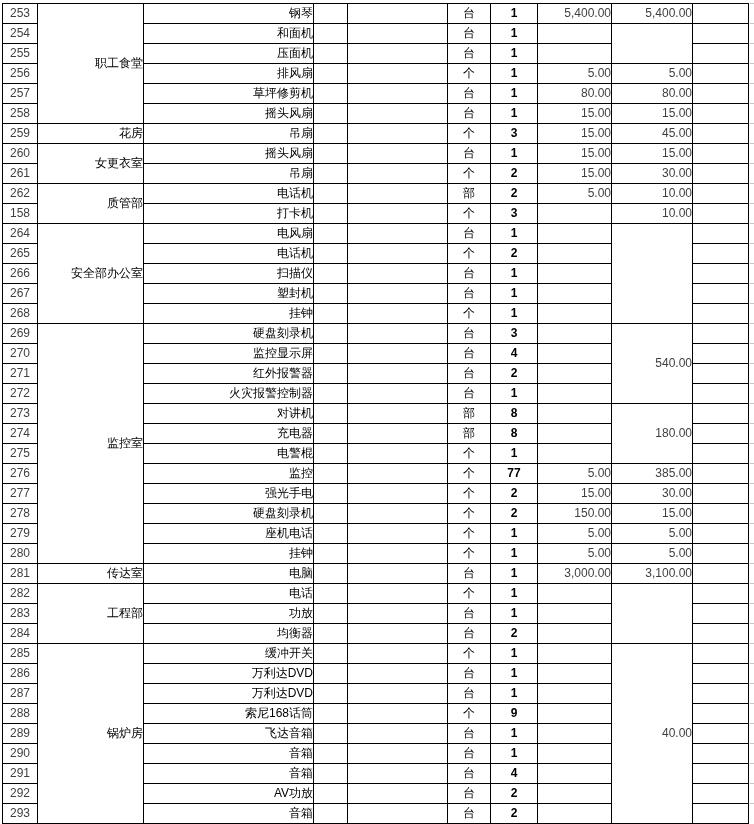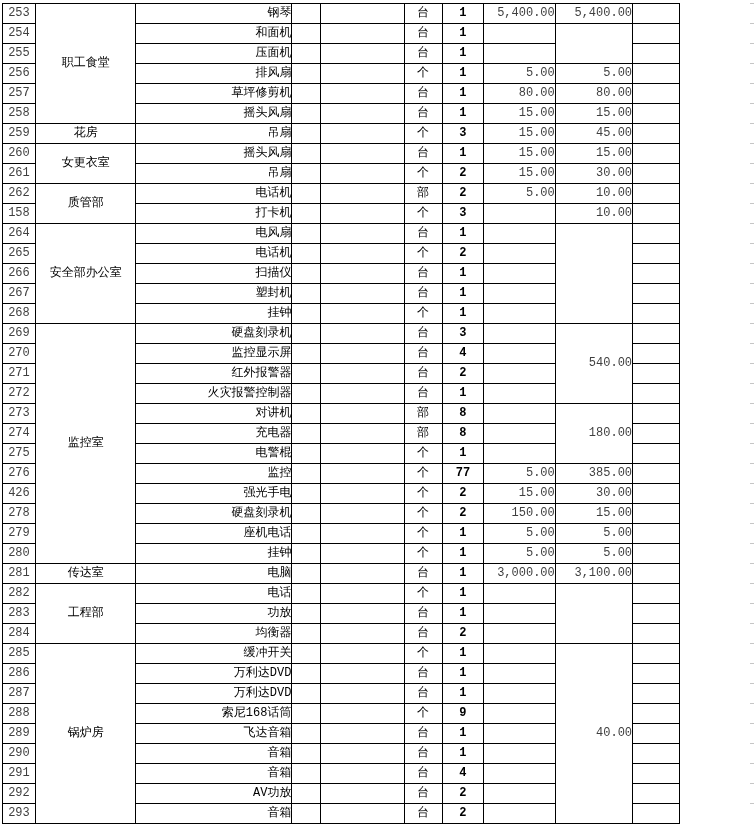--- a/index.html
+++ b/index.html
@@ -11,23 +11,22 @@
     width: 754px;
     height: 824px;
     position: relative;
     overflow: hidden;
     font-family: "Liberation Sans", "DejaVu Sans", sans-serif;
   }
   .sheet {
     position: absolute;
     left: 0;
     top: 0;
-    width: 680px;
+    width: 754px;
     height: 824px;
-    font-family: Liberation Mono, monospace;
   }
   table.grid {
     position: absolute;
     left: 2px;
     top: 3px;
     border-collapse: collapse;
     table-layout: fixed;
     background: #ffffff;
   }
   table.grid td {
@@ -35,21 +34,21 @@
     height: 19px;
     padding: 0;
     font-size: 12px;
     line-height: 19px;
     overflow: hidden;
     white-space: nowrap;
     vertical-align: middle;
     background: #ffffff;
   }
   td.c-num   { text-align: center; color: #3f3f3f; }
-  td.c-dept  { text-align: center; color: #000000; }
+  td.c-dept  { text-align: right; color: #000000; }
   td.c-item  { text-align: right; color: #000000; }
   td.c-blank { }
   td.c-unit  { text-align: center; color: #000000; }
   td.c-qty   { text-align: center; color: #000000; font-weight: bold; }
   td.c-price { text-align: right; padding-right: 5px; color: #3f3f3f; }
   td.c-total { text-align: right; padding-right: 5px; color: #3f3f3f; }
   td.c-last  { }
   .edge-gridlines {
     position: absolute;
     left: 750px;
@@ -335,21 +334,21 @@
           <td class="c-item">监控</td>
           <td class="c-blank"></td>
           <td class="c-blank"></td>
           <td class="c-unit">个</td>
           <td class="c-qty">77</td>
           <td class="c-price">5.00</td>
           <td class="c-total" rowspan="1">385.00</td>
           <td class="c-last"></td>
         </tr>
         <tr>
-          <td class="c-num">426</td>
+          <td class="c-num">277</td>
           <td class="c-item">强光手电</td>
           <td class="c-blank"></td>
           <td class="c-blank"></td>
           <td class="c-unit">个</td>
           <td class="c-qty">2</td>
           <td class="c-price">15.00</td>
           <td class="c-total" rowspan="1">30.00</td>
           <td class="c-last"></td>
         </tr>
         <tr>

